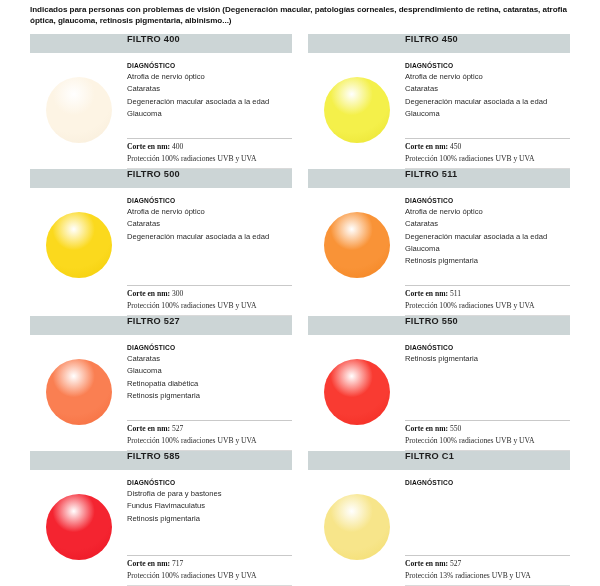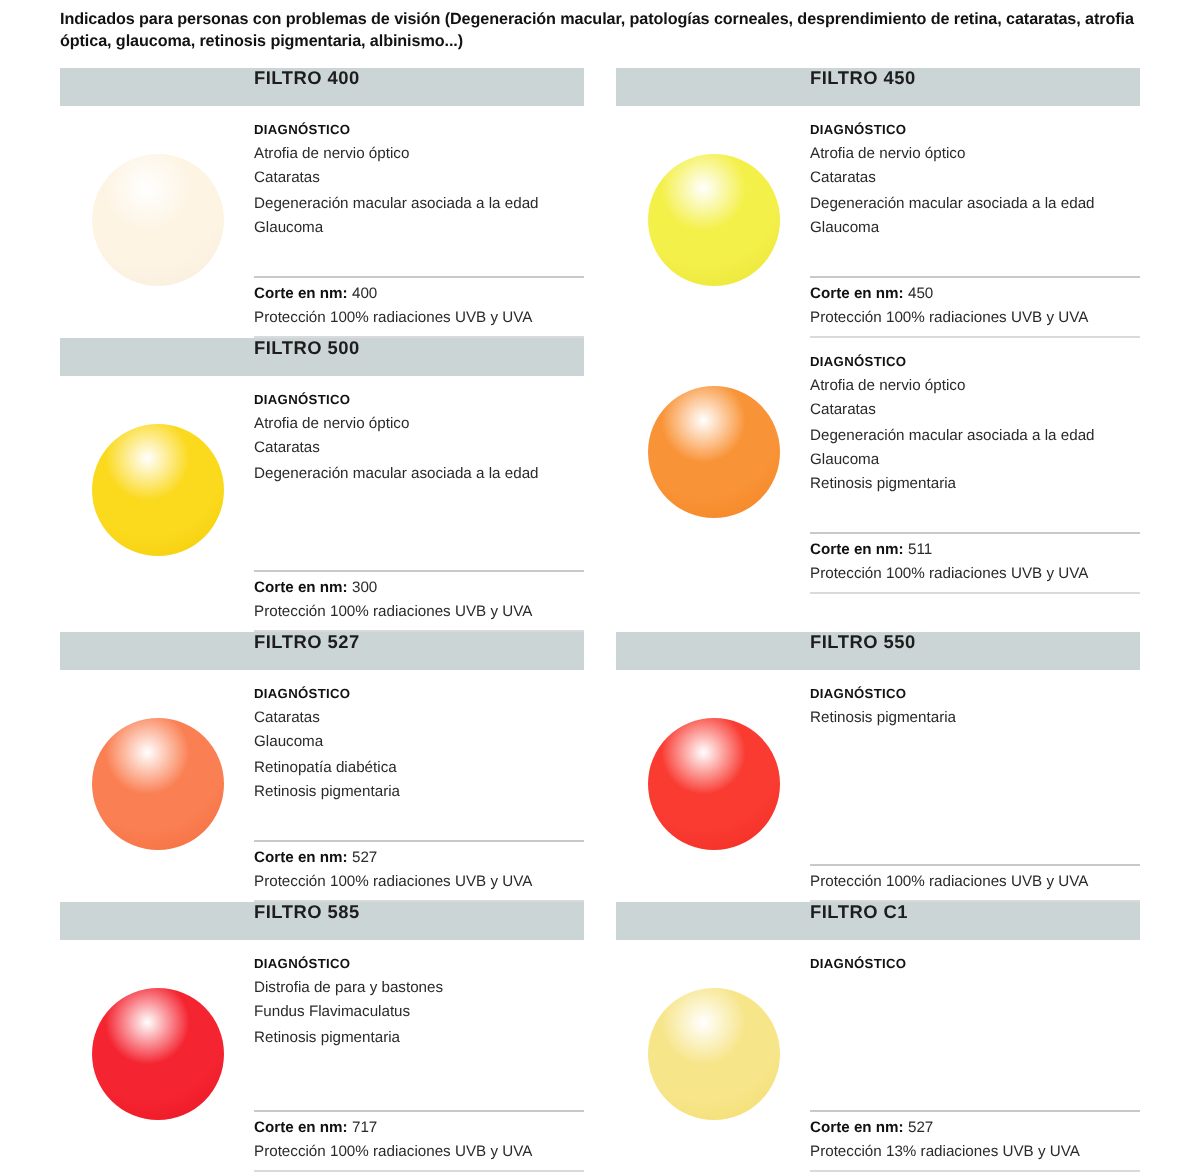--- a/index.html
+++ b/index.html
@@ -94,20 +94,21 @@
     color: #2a2a2a;
     white-space: nowrap;
   }
 
   .footer {
     margin-top: auto;
     border-top: 1px solid #c9c9c9;
     padding-top: 2px;
     padding-bottom: 3px;
     border-bottom: 1px solid #dadada;
+    font-family: Liberation Serif, serif;
   }
   .cut-line {
     font-size: 7.6px;
     line-height: 1.55;
     color: #2a2a2a;
     white-space: nowrap;
   }
   .cut-line .k { font-weight: bold; color: #111; }
   .prot-line {
     font-size: 7.6px;
@@ -187,20 +188,23 @@
           <div class="cut-line">
             <span class="k">Corte en nm:</span>
             <span>300</span>
           </div>
           <div class="prot-line">Protección 100% radiaciones UVB y UVA</div>
         </div>
       </div>
     </div>
     </div>
     <div class="card tall">
+    <div class="card-header">
+      <span class="card-title">FILTRO 511</span>
+    </div>
     <div class="card-body">
       <div class="lens" style="background: radial-gradient(circle at 42% 26%, rgb(255, 255, 255) 0%, rgb(249, 147, 55) 34%, rgb(249, 147, 55) 62%, rgb(242, 131, 31) 100%);"></div>
       <div class="info">
         <div class="diag-label">DIAGNÓSTICO</div>
         <ul class="diag-list">
             <li>Atrofia de nervio óptico</li>
             <li>Cataratas</li>
             <li>Degeneración macular asociada a la edad</li>
             <li>Glaucoma</li>
             <li>Retinosis pigmentaria</li>
@@ -244,20 +248,24 @@
       <span class="card-title">FILTRO 550</span>
     </div>
     <div class="card-body">
       <div class="lens" style="background: radial-gradient(circle at 42% 26%, rgb(255, 255, 255) 0%, rgb(249, 59, 50) 34%, rgb(249, 59, 50) 62%, rgb(242, 42, 32) 100%);"></div>
       <div class="info">
         <div class="diag-label">DIAGNÓSTICO</div>
         <ul class="diag-list">
             <li>Retinosis pigmentaria</li>
           </ul>
         <div class="footer">
+          <div class="cut-line">
+            <span class="k">Corte en nm:</span>
+            <span>550</span>
+          </div>
           <div class="prot-line">Protección 100% radiaciones UVB y UVA</div>
         </div>
       </div>
     </div>
     </div>
     <div class="card">
     <div class="card-header">
       <span class="card-title">FILTRO 585</span>
     </div>
     <div class="card-body">

